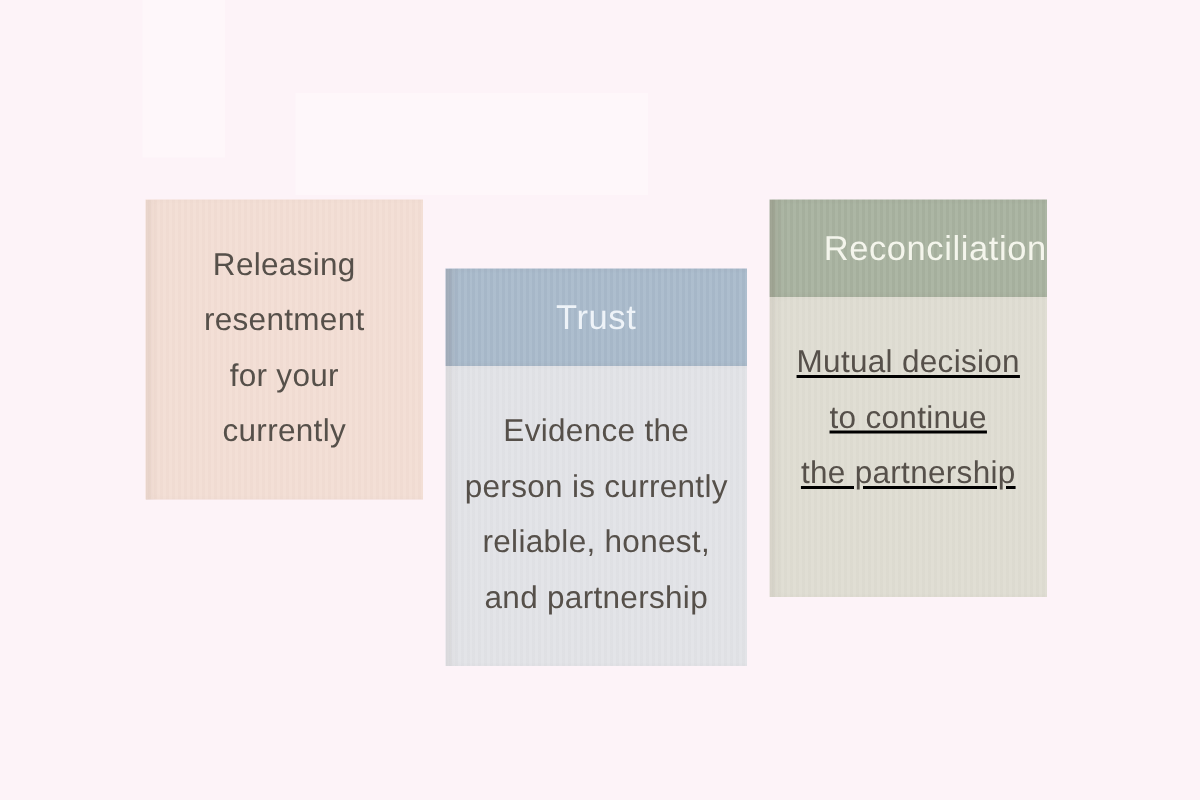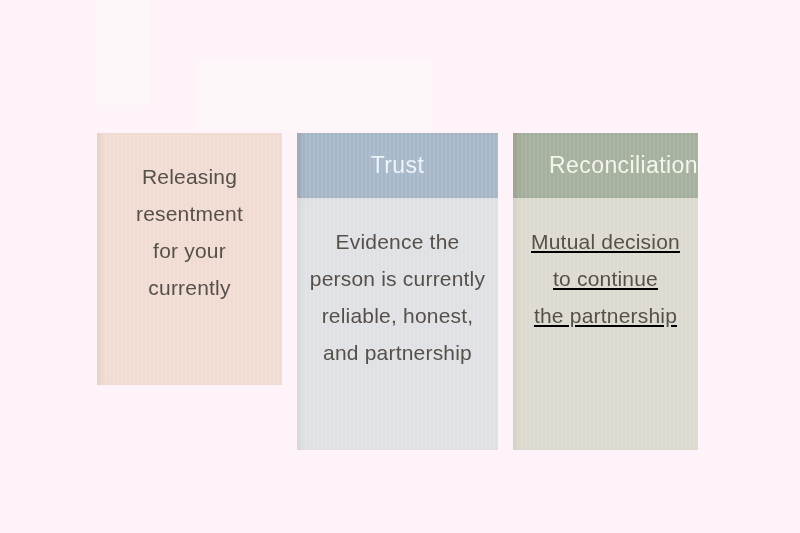--- a/index.html
+++ b/index.html
@@ -48,21 +48,21 @@
   .card-title {
     font-size: 23px;
     letter-spacing: 0.4px;
     font-weight: 400;
   }
   .card-0 .card-title { color: #f8efe7; }
   .card-1 .card-title { color: #eef3f8; }
   .card-2 .card-title { color: #f4f5ec; }
 
   .card-body {
-    height: 252px;
+    height: 200px;
     box-sizing: border-box;
     padding-top: 25px;
     text-align: center;
     box-shadow: inset 6px 0 7px -4px rgba(90, 60, 50, 0.10);
     background-image: repeating-linear-gradient(90deg,
       rgba(255,255,255,0.04) 0 2px, rgba(0,0,0,0.01) 2px 4px);
   }
   .body-line {
     display: block;
     font-size: 21px;
@@ -82,21 +82,21 @@
   <div class="card card-0">
     <div class="card-body" style="background-color: rgb(243, 222, 212);">
       <span class="body-line">Releasing</span>
       <span class="body-line">resentment</span>
       <span class="body-line">for your</span>
       <span class="body-line">currently</span>
     </div>
   </div>
 
   <div class="card card-1">
-    <div class="card-header" style="background-color: rgb(169, 186, 203);">
+    <div class="card-header" style="background-color: rgb(169, 186, 203); margin-top: 46px;">
       <span class="card-title">Trust</span>
     </div>
     <div class="card-body" style="background-color: rgb(226, 227, 231);">
       <span class="body-line">Evidence the</span>
       <span class="body-line">person is currently</span>
       <span class="body-line">reliable, honest,</span>
       <span class="body-line">and partnership</span>
     </div>
   </div>
 

